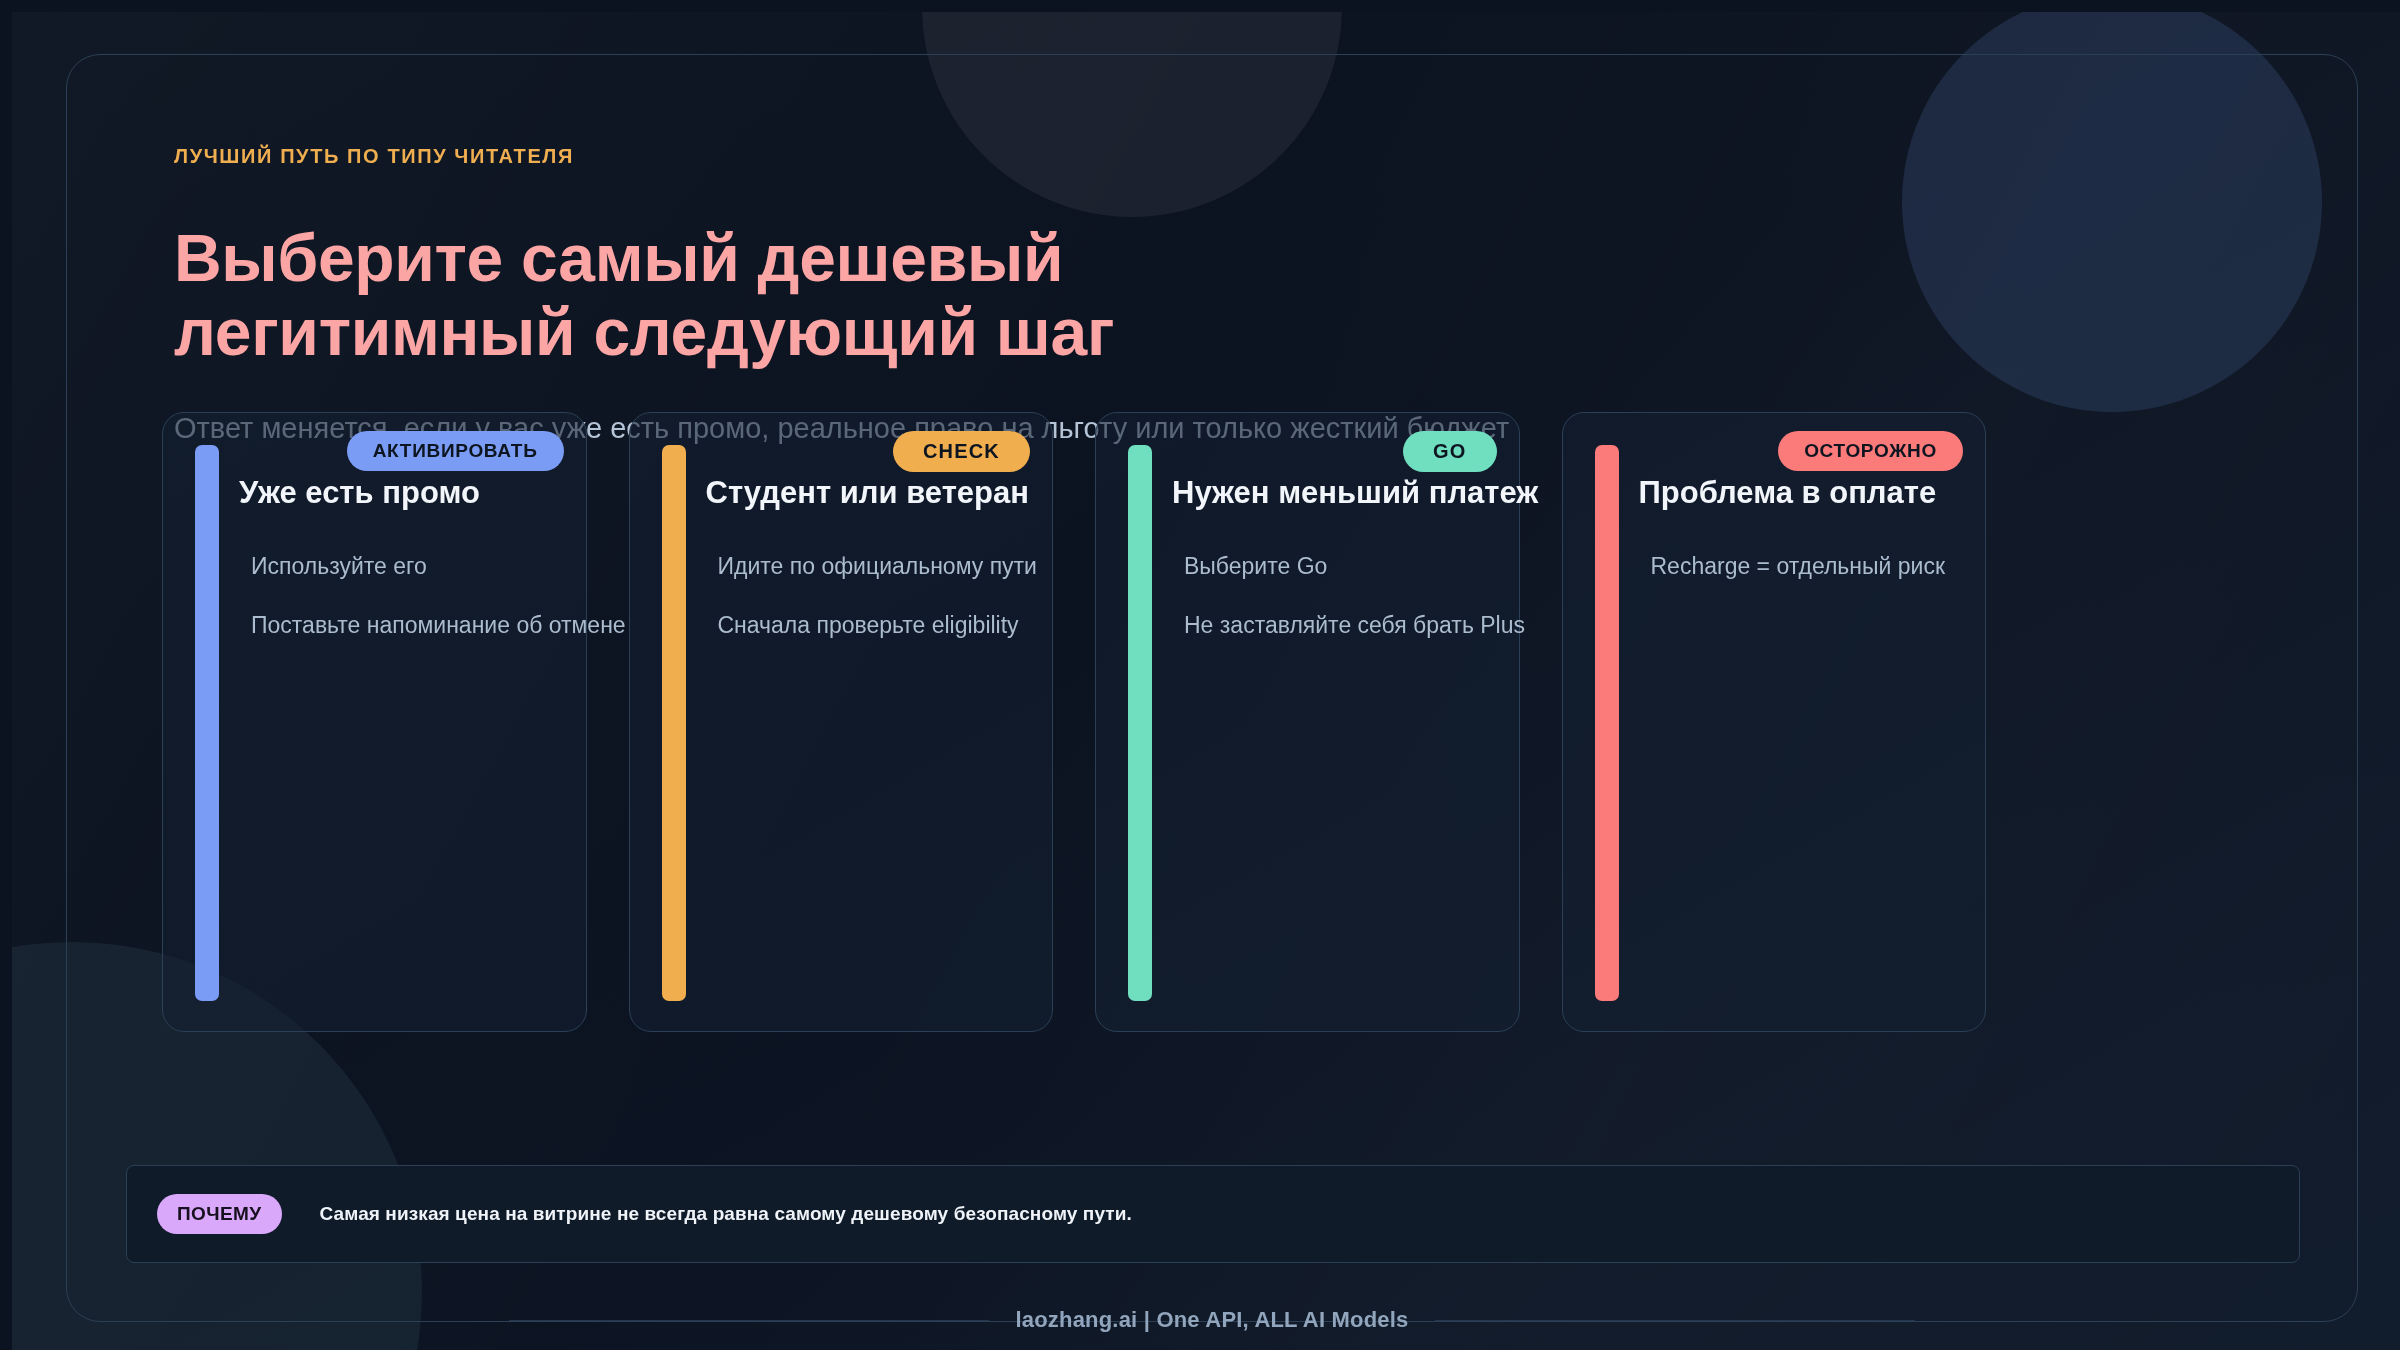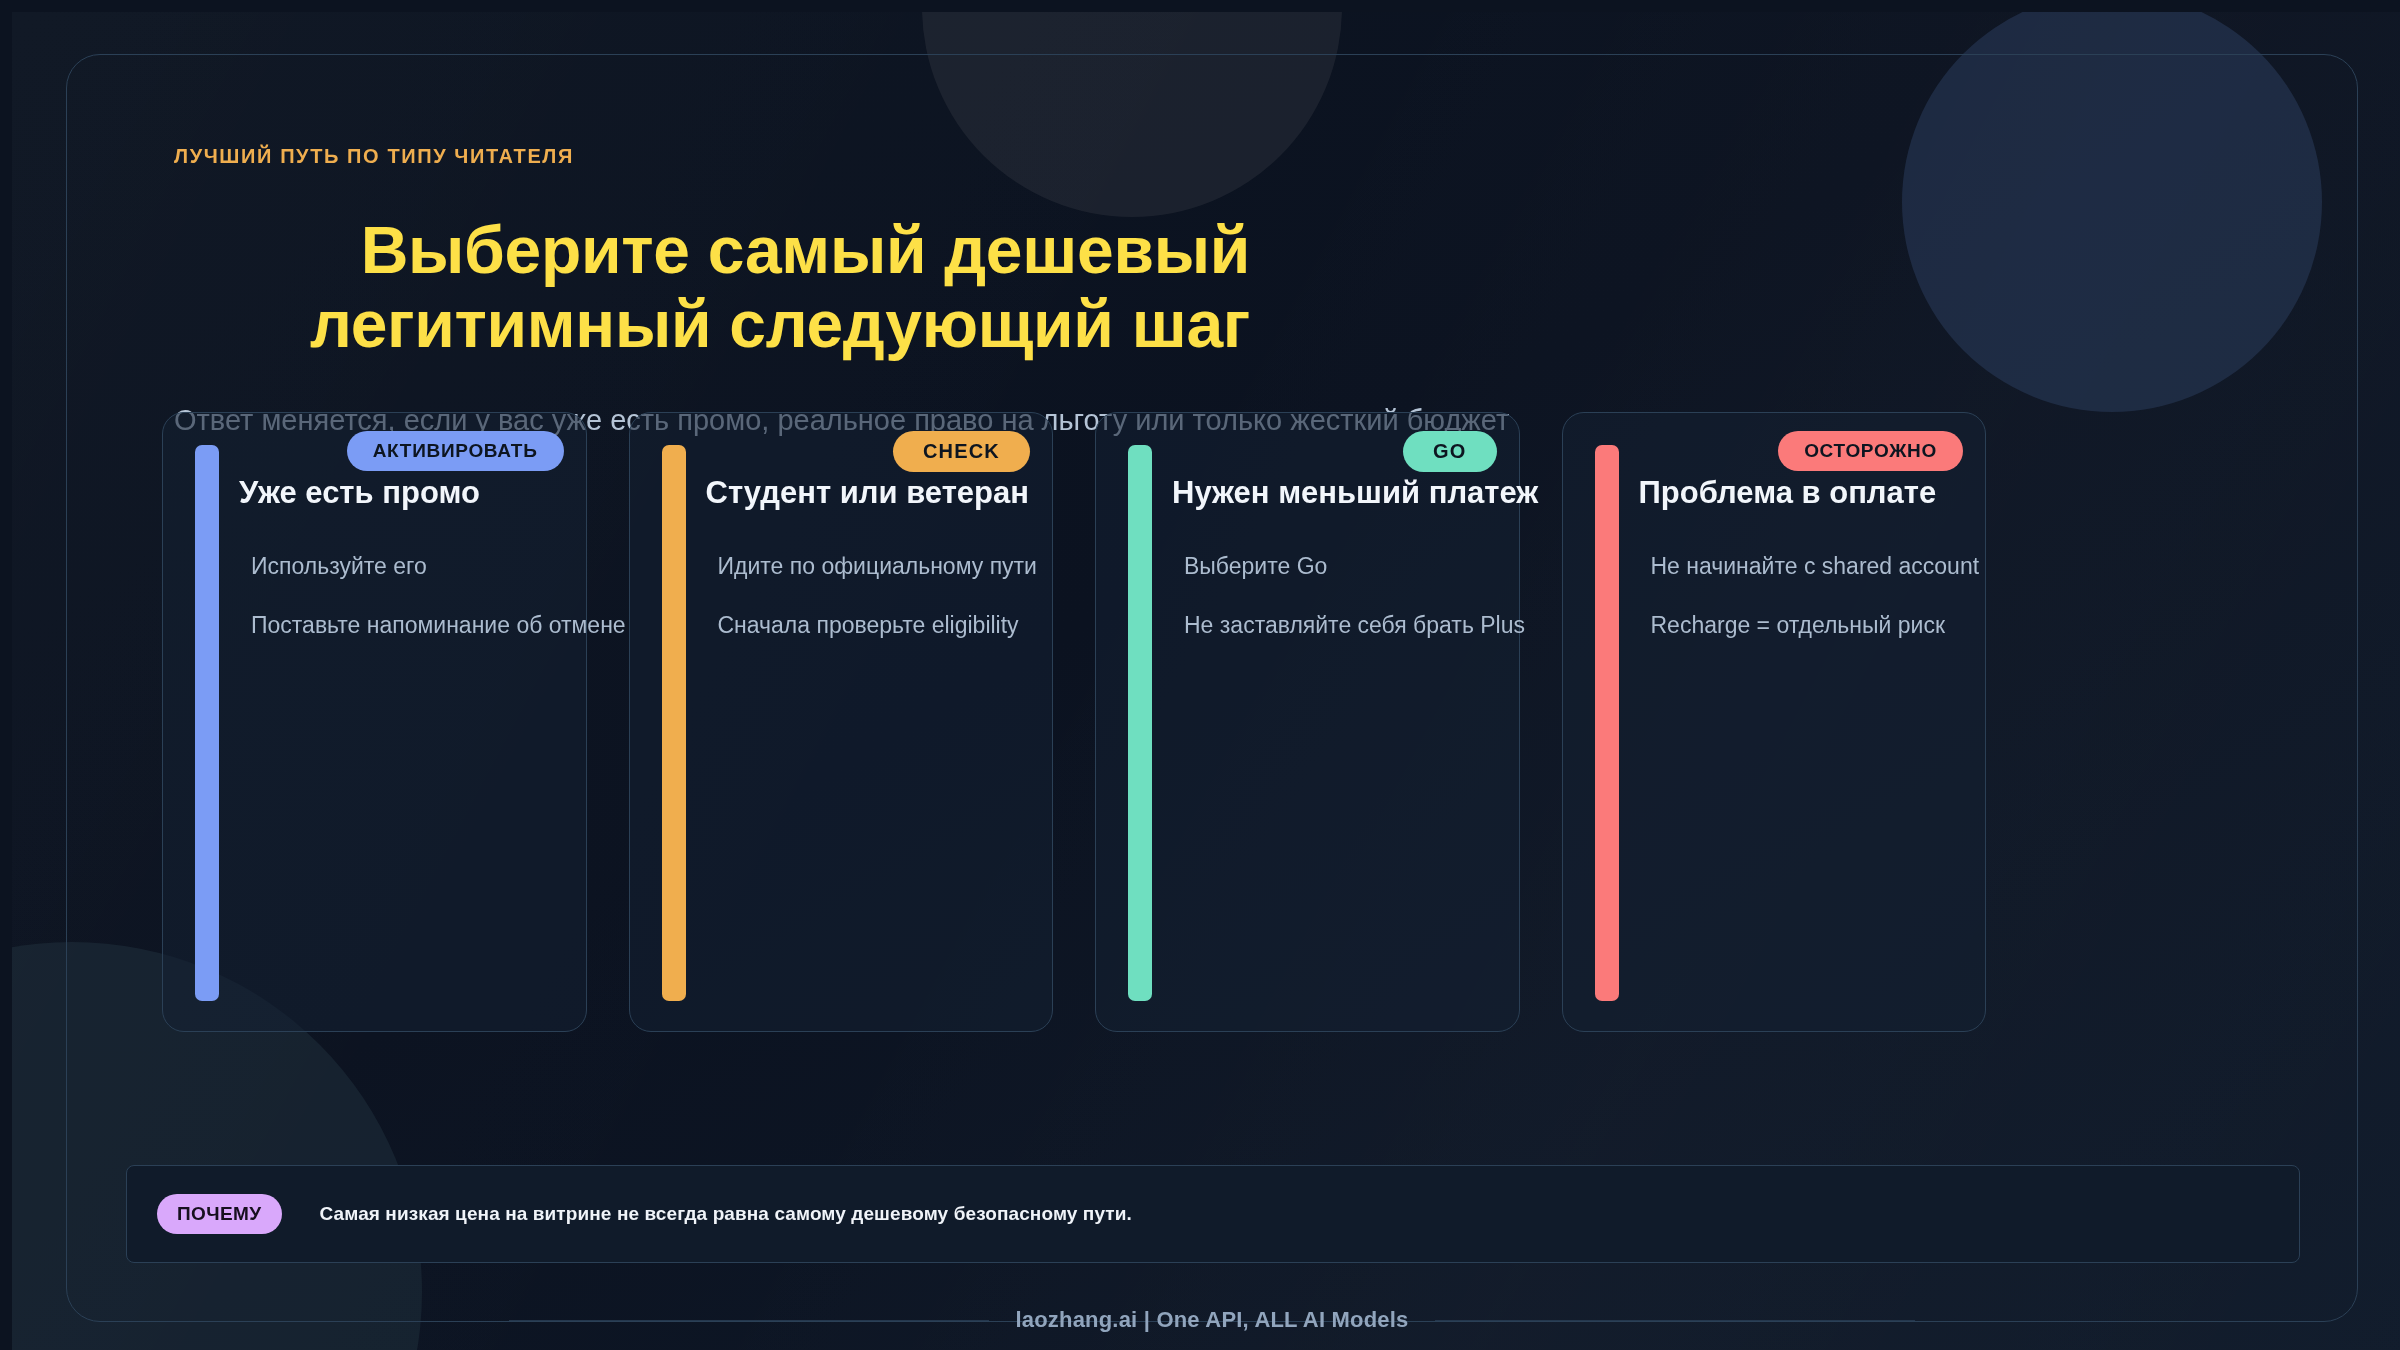--- a/index.html
+++ b/index.html
@@ -71,28 +71,27 @@
   #header { position: absolute; left: 138px; top: 108px; width: 2000px; }
   #overline {
     font-size: 20px;
     font-weight: 700;
     letter-spacing: 1.6px;
     color: #efae4f;
     text-transform: uppercase;
     line-height: 1.2;
   }
   #headline {
-    margin-top: 22px;
+    margin-top: 30px;
     font-size: 66px;
     font-weight: 700;
-    color: #fde047;
+    color: #fca5a5;
     line-height: 1.12;
     letter-spacing: -0.3px;
     max-width: 1100px;
-    text-align: right;
   }
   #subheadline {
     margin-top: 16px;
     font-size: 29px;
     font-weight: 400;
     color: #b5c4d6;
     line-height: 1.3;
   }
 
   
@@ -261,21 +260,20 @@
         <div class="card-line">Выберите Go</div>
         <div class="card-line">Не заставляйте себя брать Plus</div>
       </div>
     </div>
 
     <div class="card">
       <div class="card-accent" style="background: rgb(251, 122, 122);"></div>
       <div class="card-badge" style="background: rgb(251, 122, 122);">ОСТОРОЖНО</div>
       <div class="card-title">Проблема в оплате</div>
       <div class="card-lines">
-        <div class="card-line">Не начинайте с shared account</div>
         <div class="card-line">Recharge = отдельный риск</div>
       </div>
     </div>
 
   </div>
 
   <div id="footnote">
     <div id="footnote-badge" style="background: rgb(217, 168, 251);">ПОЧЕМУ</div>
     <div id="footnote-text">Самая низкая цена на витрине не всегда равна самому дешевому безопасному пути.</div>
   </div>

